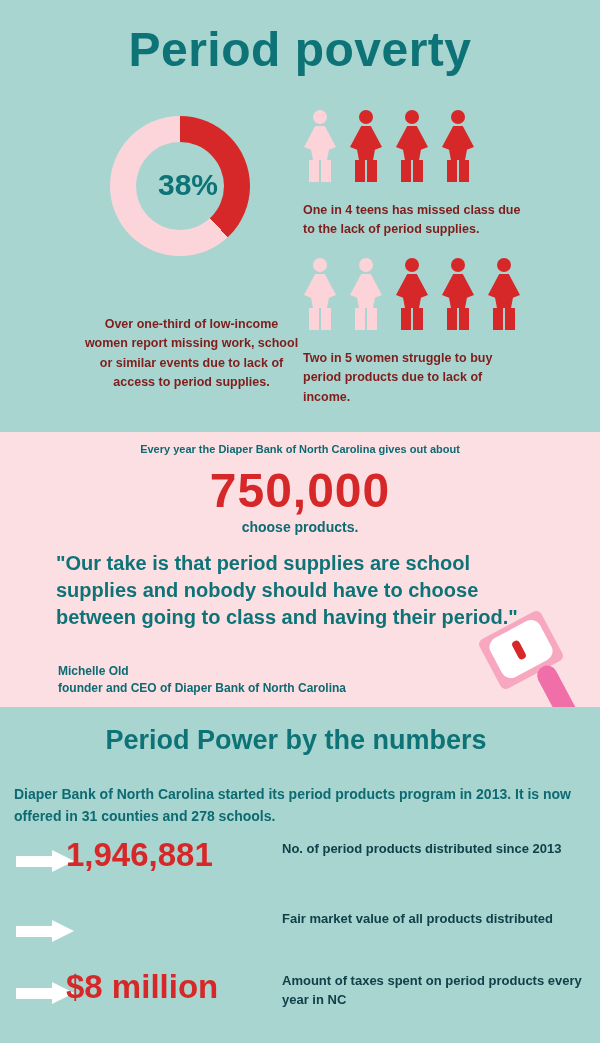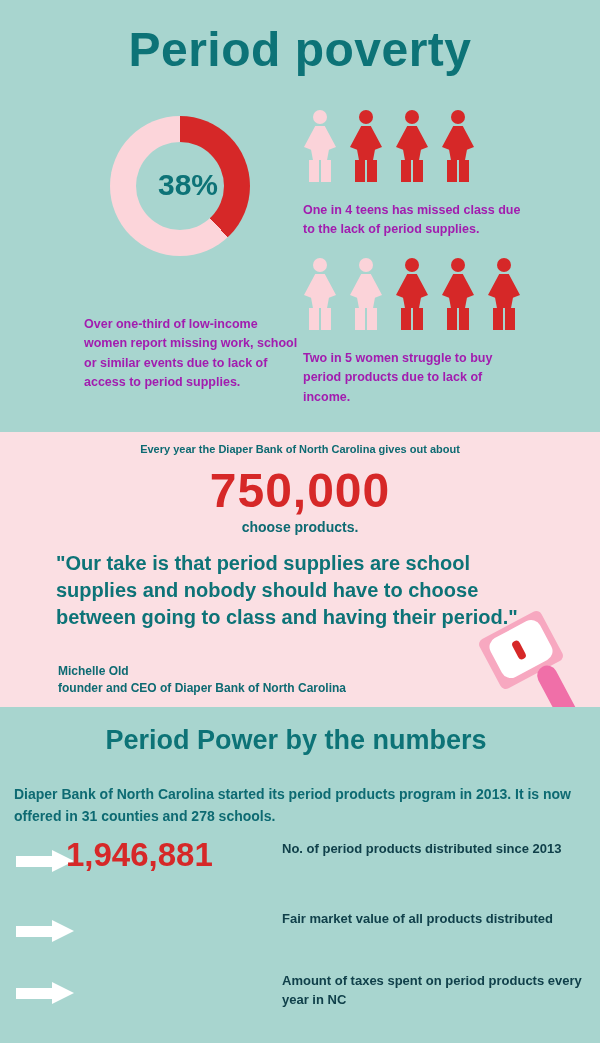--- a/index.html
+++ b/index.html
@@ -62,26 +62,27 @@
     text-align: center;
     font-size: 30px;
     font-weight: bold;
     color: #0d7377;
   }
 
   .caption {
     position: absolute;
     font-size: 12.5px;
     line-height: 1.55;
-    color: #a21caf;
+    color: #7f1d1d;
     font-weight: bold;
   }
   .cap-donut {
     left: 84px; top: 315px;
     width: 215px;
+    text-align: center;
   }
   .cap-teens {
     left: 303px; top: 201px;
     width: 225px;
   }
   .cap-women {
     left: 303px; top: 349px;
     width: 215px;
   }
 
@@ -393,16 +394,17 @@
         <span class="head"></span>
     </div>
     <div class="stat-desc">Fair market value of all products distributed</div>
   </div>
 
   <div class="stat-row stat-3">
     <div class="arrow">
       <span class="shaft"></span>
         <span class="head"></span>
     </div>
+    <div class="stat-value">$8 million</div>
     <div class="stat-desc">Amount of taxes spent on period products every year in NC</div>
   </div>
 
 </div>
 
 </body></html>

